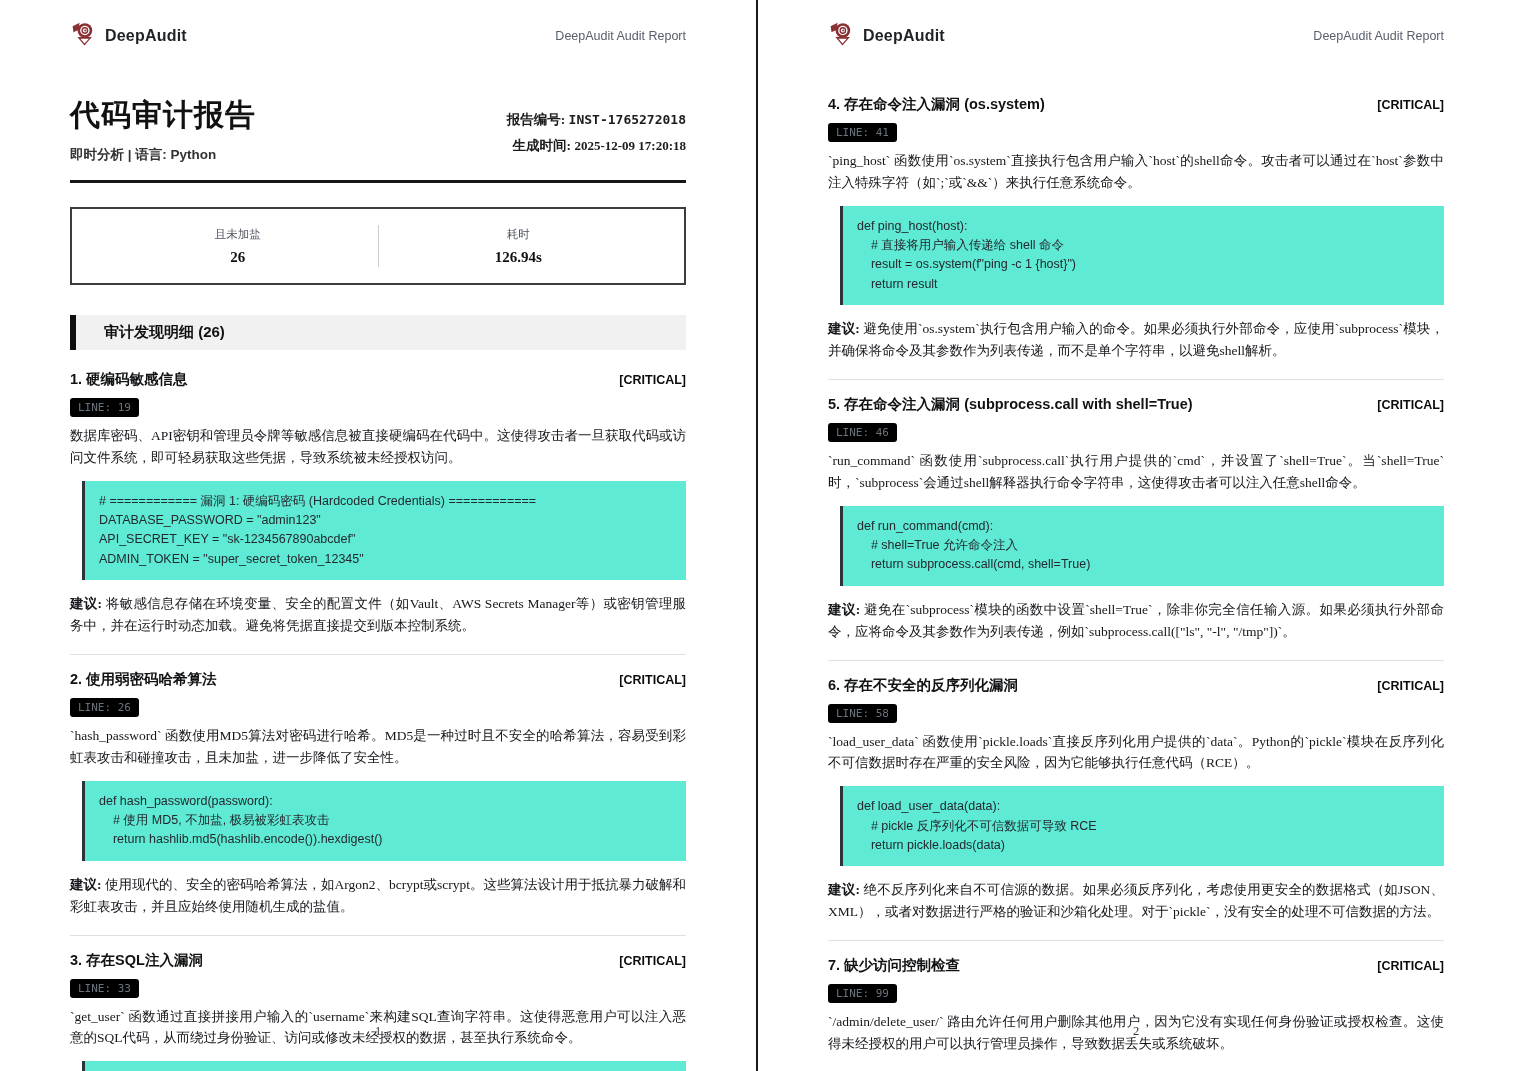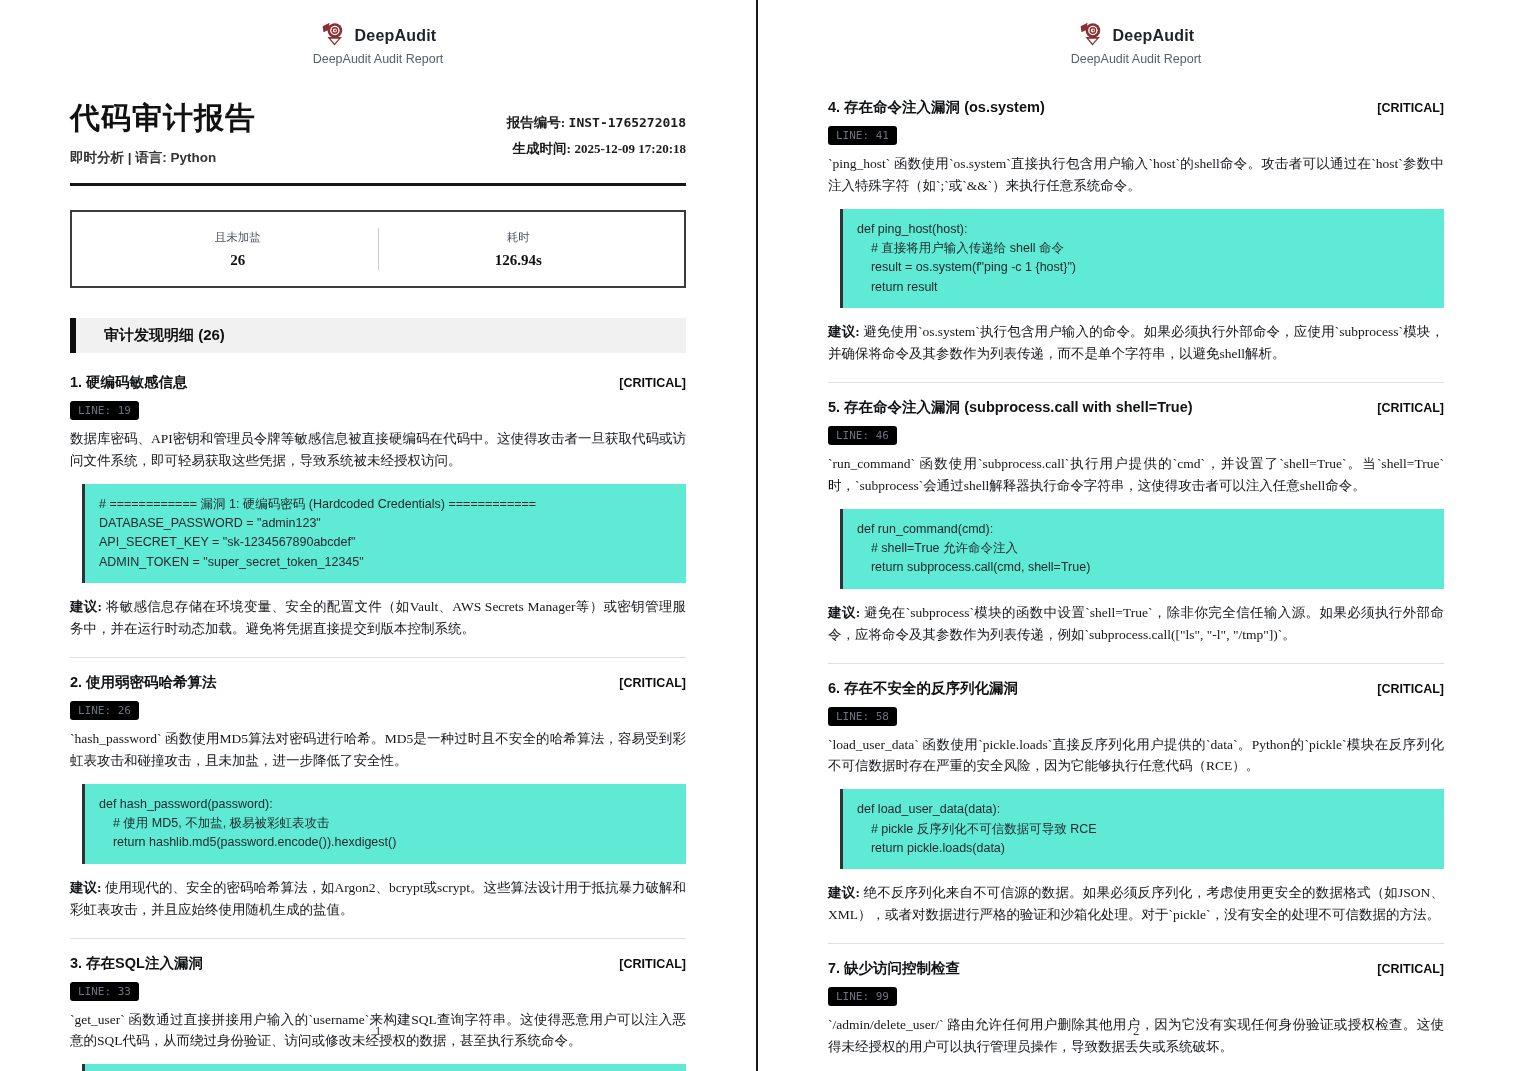--- a/index.html
+++ b/index.html
@@ -7,21 +7,21 @@
   body {
     width:1515px; height:1071px; background:#ffffff;
     font-family:"Liberation Sans", sans-serif; color:#16181c;
     overflow:hidden;
   }
   .doc { display:flex; width:1515px; height:1071px; }
   .page { width:756px; height:1071px; position:relative; padding:20px 70px 0 70px; background:#fff; }
   .page-divider { width:2px; background:#1a1a1a; height:1071px; }
 
   
-  .page-head { display:flex; justify-content:space-between; align-items:center; margin-bottom:32px;flex-direction:column; }
+  .page-head { display:flex; justify-content:space-between; align-items:center; margin-bottom:43px; }
   .logo { display:flex; align-items:center; gap:7px; }
   .logo-text { font-weight:bold; font-size:16px; color:#1f2328; letter-spacing:.2px; }
   .report-label { font-size:12.5px; color:#57606a; }
 
   
   .title-row { display:flex; justify-content:space-between; align-items:flex-start; }
   .doc-title { font-size:30px; font-weight:bold; margin:0 0 10px 0; color:#111; letter-spacing:1px; }
   .doc-subtitle { font-size:13.5px; color:#333; font-weight:bold; }
   .meta { text-align:right; font-family:"Liberation Serif", serif; font-size:13.5px;
           font-weight:bold; color:#1c1c1c; line-height:1.9; padding-top:12px; }
@@ -120,21 +120,21 @@
             <span class="severity">[CRITICAL]</span>
           </div><span class="line-badge">LINE: 19</span><p class="desc">数据库密码、API密钥和管理员令牌等敏感信息被直接硬编码在代码中。这使得攻击者一旦获取代码或访问文件系统，即可轻易获取这些凭据，导致系统被未经授权访问。</p><pre class="code"># ============ 漏洞 1: 硬编码密码 (Hardcoded Credentials) ============
 DATABASE_PASSWORD = "admin123"
 API_SECRET_KEY = "sk-1234567890abcdef"
 ADMIN_TOKEN = "super_secret_token_12345"</pre><p class="sugg"><span class="sugg-label">建议:</span> 将敏感信息存储在环境变量、安全的配置文件（如Vault、AWS Secrets Manager等）或密钥管理服务中，并在运行时动态加载。避免将凭据直接提交到版本控制系统。</p><hr class="sep"></div>
         <div class="finding"><div class="finding-head">
             <span class="finding-title">2. 使用弱密码哈希算法</span>
             <span class="severity">[CRITICAL]</span>
           </div><span class="line-badge">LINE: 26</span><p class="desc">`hash_password` 函数使用MD5算法对密码进行哈希。MD5是一种过时且不安全的哈希算法，容易受到彩虹表攻击和碰撞攻击，且未加盐，进一步降低了安全性。</p><pre class="code">def hash_password(password):
     # 使用 MD5, 不加盐, 极易被彩虹表攻击
-    return hashlib.md5(password.encode()).hexdigest()</pre><p class="sugg"><span class="sugg-label">建议:</span> 使用现代的、安全的密码哈希算法，如Argon2、bcrypt或scrypt。这些算法设计用于抵抗暴力破解和彩虹表攻击，并且应始终使用随机生成的盐值。</p><hr class="sep"></div>
+    return hashlib.md5(hashlib.encode()).hexdigest()</pre><p class="sugg"><span class="sugg-label">建议:</span> 使用现代的、安全的密码哈希算法，如Argon2、bcrypt或scrypt。这些算法设计用于抵抗暴力破解和彩虹表攻击，并且应始终使用随机生成的盐值。</p><hr class="sep"></div>
         <div class="finding"><div class="finding-head">
             <span class="finding-title">3. 存在SQL注入漏洞</span>
             <span class="severity">[CRITICAL]</span>
           </div><span class="line-badge">LINE: 33</span><p class="desc">`get_user` 函数通过直接拼接用户输入的`username`来构建SQL查询字符串。这使得恶意用户可以注入恶意的SQL代码，从而绕过身份验证、访问或修改未经授权的数据，甚至执行系统命令。</p><pre class="code">    cursor = conn.cursor()
     # 直接拼接用户输入, 存在 SQL 注入风险
     query = f"SELECT * FROM users WHERE username = '{username}'"
     cursor.execute(query)</pre></div>
       </div>
 
     <div class="page-num">1</div>

